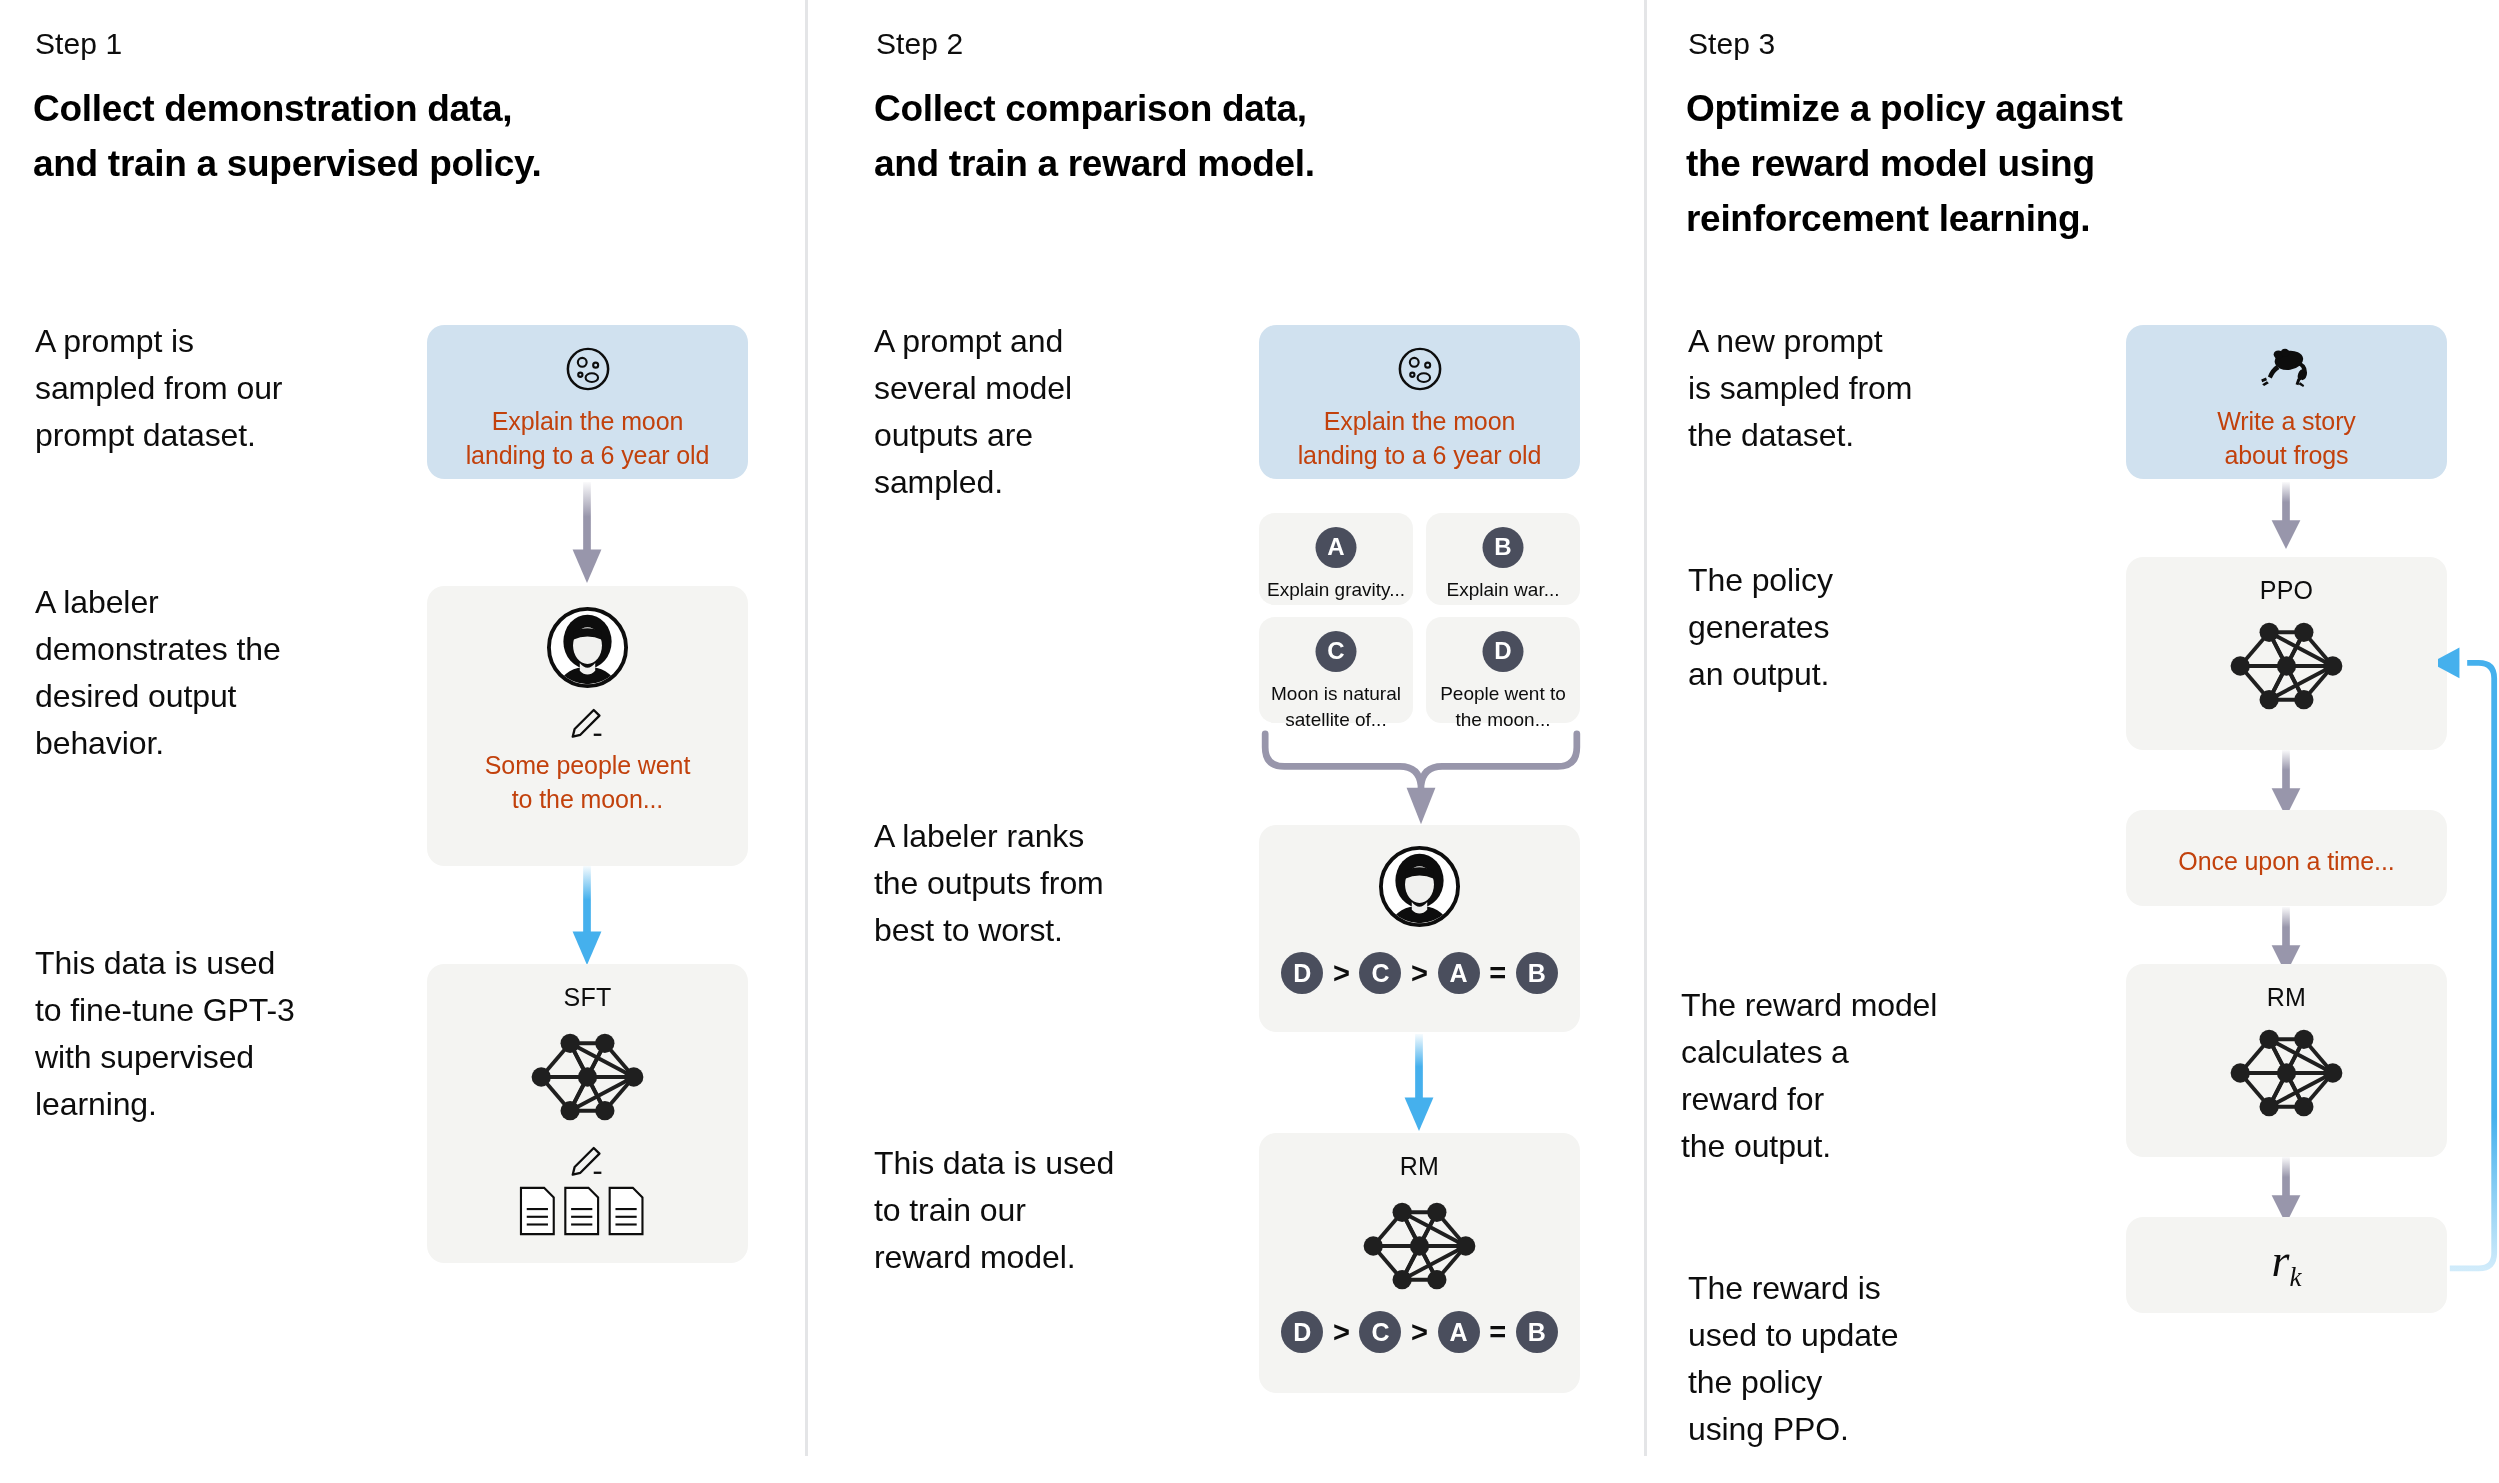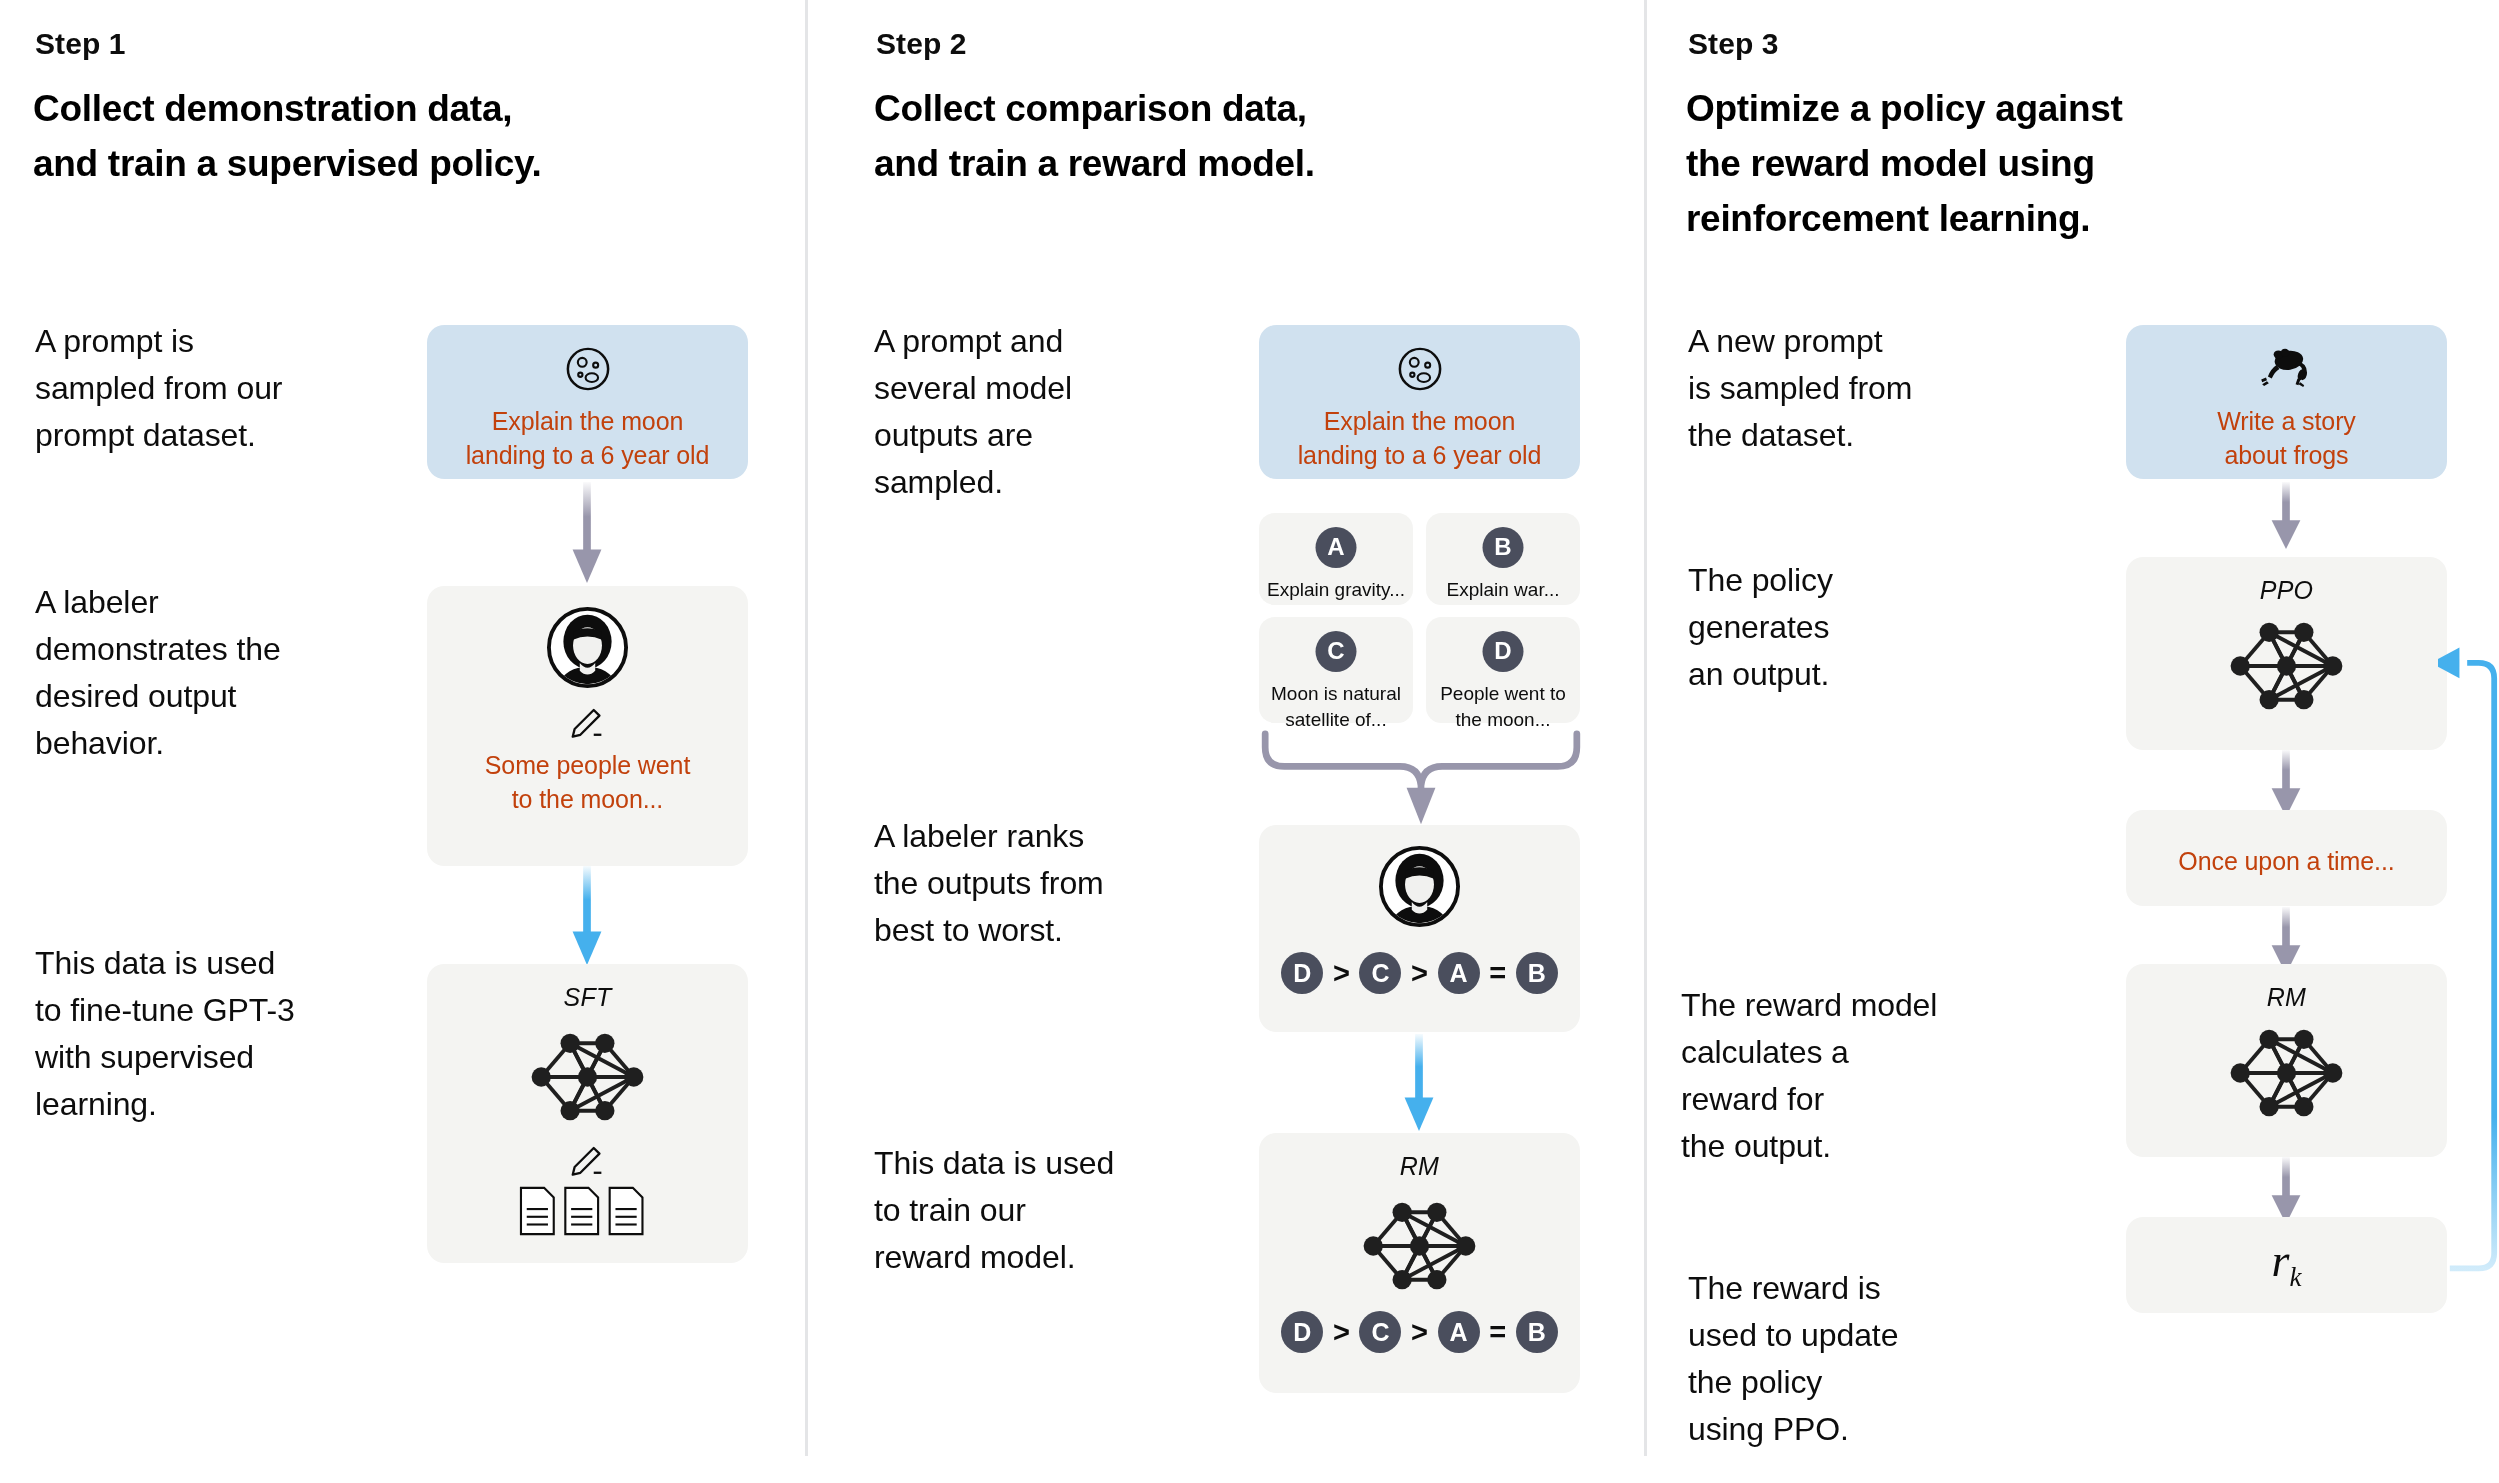--- a/index.html
+++ b/index.html
@@ -18,21 +18,21 @@
   .divider.d2{left:1644px;}
 
   
   .column{position:absolute;top:0;height:1483px;}
   .col1{left:0px;width:805px;}
   .col2{left:808px;width:836px;}
   .col3{left:1647px;width:853px;}
 
   .step-label{
     position:absolute;left:35px;top:27px;
-    font-size:30px;letter-spacing:0.1px;color:#0d0d0d;font-weight:700;
+    font-size:30px;letter-spacing:0.1px;color:#0d0d0d;font-weight:400;
   }
   .col3 .step-label{left:41px;}
   .col2 .step-label{left:68px;}
 
   .step-title{
     position:absolute;left:33px;top:81px;
     font-size:37px;line-height:55px;font-weight:700;letter-spacing:-0.3px;
     color:#000;width:781px;white-space:pre-line;
   }
   .col2 .step-title{left:66px;width:733px;}
@@ -50,21 +50,21 @@
   .box.blue{background:#d0e1ef;}
   .box.gray{background:#f4f4f2;}
 
   .box-text{
     position:absolute;left:0;right:0;
     text-align:center;font-size:25px;line-height:34px;
     color:#c2410c;white-space:pre-line;letter-spacing:-0.1px;
   }
   .box-title{
     position:absolute;left:0;right:0;text-align:center;
-    font-size:25px;color:#0d0d0d;letter-spacing:0.2px;font-style:italic;
+    font-size:25px;color:#0d0d0d;letter-spacing:0.2px;
   }
 
   .icon-center{position:absolute;left:0;right:0;display:flex;justify-content:center;}
 
   
   .arrow{position:absolute;}
 
   
   .card{position:absolute;background:#f4f4f2;border-radius:15.4px;box-sizing:border-box;}
   .badge{

